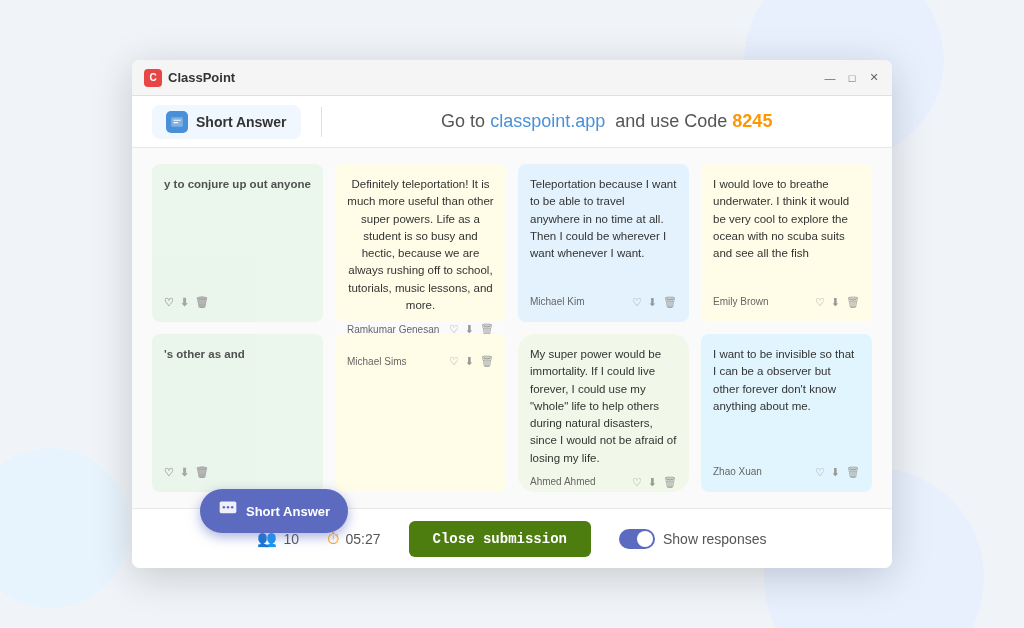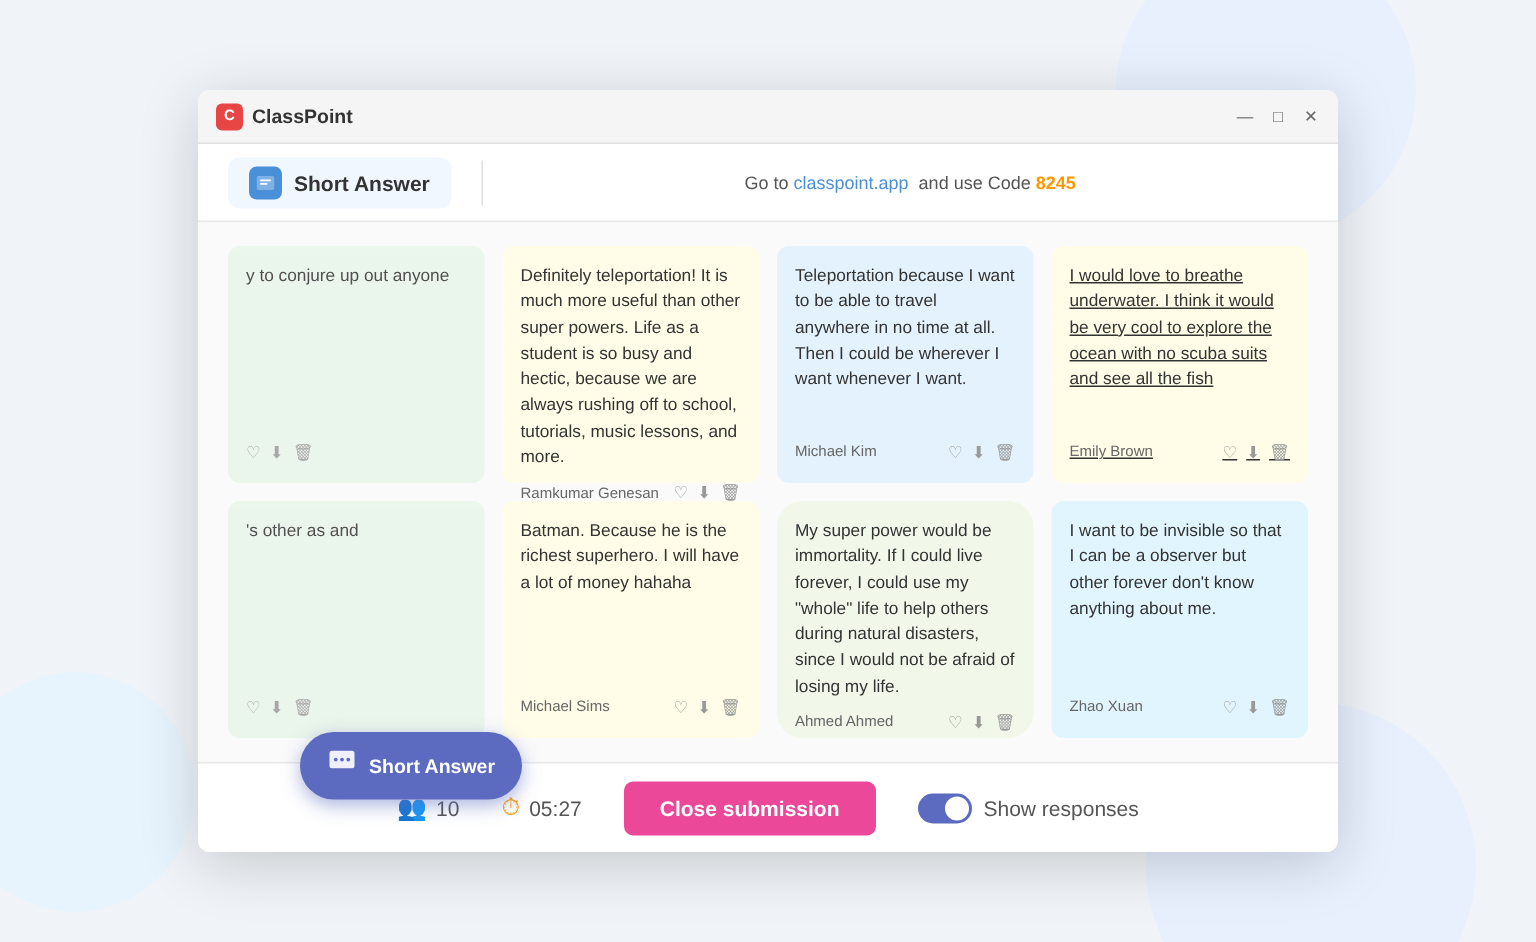--- a/index.html
+++ b/index.html
@@ -121,21 +121,21 @@
       font-size: 14px;
       font-weight: 600;
       color: #333;
     }
     .header-divider {
       width: 1px;
       height: 30px;
       background: #e0e0e0;
     }
     .header-url {
-      font-size: 12px;
+      font-size: 18px;
       color: #555;
       flex: 1;
       text-align: center;
     }
     .header-url a {
       color: #4a90d9;
       text-decoration: none;
       font-weight: 500;
     }
     .header-url .code {
@@ -165,25 +165,25 @@
       display: flex;
       flex-direction: column;
       justify-content: space-between;
       font-size: 12px;
       line-height: 1.4;
       color: #333;
       position: relative;
       min-height: 120px;
     }
 
-    .card.yellow { background: #fffde7; }
-    .card.green { background: #e8f5e9; }
+    .card.yellow { background: #fffde7; text-align: center; }
+    .card.green { background: #e8f5e9; font-weight: bold; }
     .card.blue { background: #e3f2fd; }
     .card.light-green { background: #f1f8e9; border-radius: 17px; }
-    .card.light-yellow { background: #fffde7; text-decoration: underline; }
+    .card.light-yellow { background: #fffde7; }
     .card.light-blue { background: #e1f5fe; }
 
     .card-text {
       font-size: 11.5px;
       line-height: 1.5;
       color: #333;
       flex: 1;
     }
 
     .card-footer {
@@ -254,28 +254,29 @@
       color: #555;
     }
     .footer-stat-icon {
       color: #5c6bc0;
       font-size: 16px;
     }
     .footer-stat-icon.clock {
       color: #ff9800;
     }
     .close-submission-btn {
-      background: #ec4899;
+      background: #4d7c0f;
       color: white;
       border: none;
       border-radius: 6px;
       padding: 10px 24px;
       font-size: 14px;
       font-weight: 600;
       cursor: pointer;
+      font-family: Liberation Mono, monospace;
     }
     .show-responses {
       display: flex;
       align-items: center;
       gap: 8px;
       font-size: 14px;
       color: #555;
       cursor: pointer;
     }
     .toggle {
@@ -375,21 +376,20 @@
           <div class="card-footer">
             <span class="card-author">Ramkumar Genesan</span>
             <div class="card-actions">
               <span class="card-action-btn">♡</span>
               <span class="card-action-btn">⬇</span>
               <span class="card-action-btn">🗑</span>
             </div>
           </div>
         </div>
         <div class="card yellow">
-          <div class="card-text">Batman. Because he is the richest superhero. I will have a lot of money hahaha</div>
           <div class="card-footer">
             <span class="card-author">Michael Sims</span>
             <div class="card-actions">
               <span class="card-action-btn">♡</span>
               <span class="card-action-btn">⬇</span>
               <span class="card-action-btn">🗑</span>
             </div>
           </div>
         </div>
       </div>

